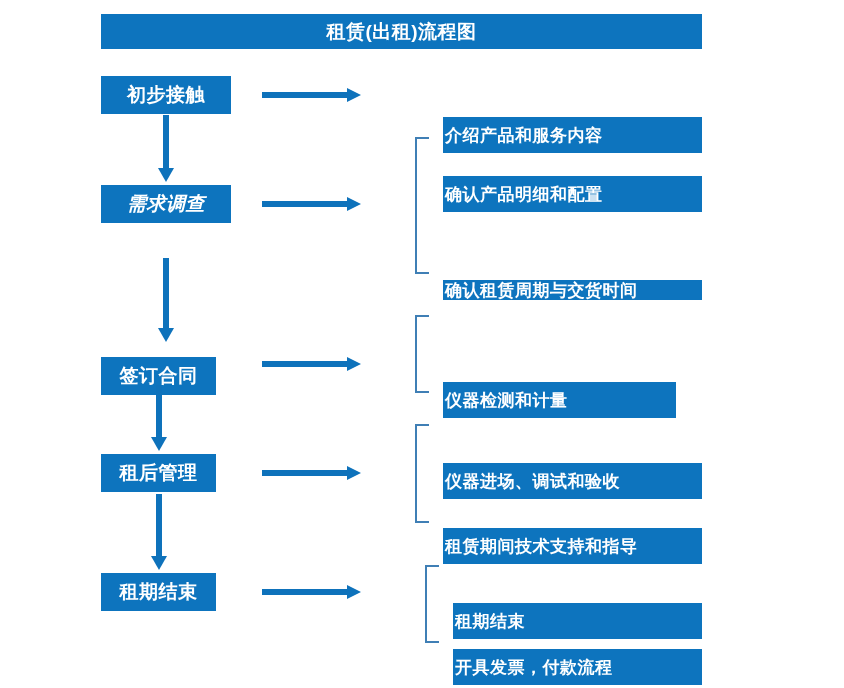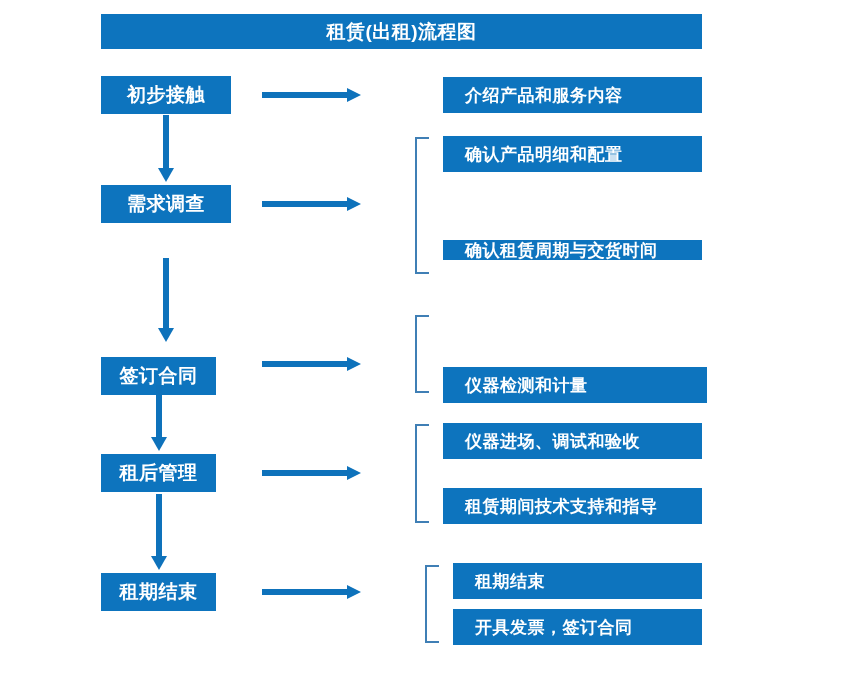--- a/index.html
+++ b/index.html
@@ -33,22 +33,23 @@
   .title-bar {
     justify-content: center;
     font-size: 19px;
   }
   .stage-box {
     justify-content: center;
     font-size: 19px;
   }
   .detail-box {
     justify-content: flex-start;
-    padding-left: 22px;
+    padding-left: 2px;
     font-size: 17px;
+    margin-top: 40px;
   }
   .h-arrow {
     position: absolute;
     height: 18px;
   }
   .v-arrow {
     position: absolute;
     width: 18px;
   }
   .bracket {
@@ -58,21 +59,21 @@
 </style>
 </head>
 <body>
 
 <div id="canvas">
 
   <div class="box title-bar" style="left:101px; top:14px; width:601px; height:35px;">租赁(出租)流程图</div>
 
   <div class="box stage-box" style="left:101px; top:76px; width:130px; height:38px;">初步接触</div>
 
-  <div class="box stage-box" style="left:101px; top:185px; width:130px; height:38px;">需求调查</div>
+  <div class="box stage-box" style="left:101px; top:185px; width:130px; height:38px;font-style:italic;">需求调查</div>
 
   <div class="box stage-box" style="left:101px; top:345px; width:115px; height:38px;margin-top:12px;">签订合同</div>
 
   <div class="box stage-box" style="left:101px; top:454px; width:115px; height:38px;">租后管理</div>
 
   <div class="box stage-box" style="left:101px; top:573px; width:115px; height:38px;">租期结束</div>
 
   <div class="v-arrow" style="left:157px; top:115px; height:68px;">
     <svg width="18" height="68" viewBox="0 0 18 68">
       <rect x="6" y="0" width="6" height="55" fill="#0e72bb"></rect>
@@ -161,23 +162,23 @@
   </div>
 
   <div class="box detail-box" style="left:443px; top:77px; width:259px; height:36px;">介绍产品和服务内容</div>
 
   <div class="box detail-box" style="left:443px; top:136px; width:259px; height:36px;">确认产品明细和配置</div>
 
 
   <div class="box detail-box" style="left:443px; top:240px; width:259px; height:20px;">确认租赁周期与交货时间</div>
 
 
-  <div class="box detail-box" style="left:443px; top:367px; width:264px; height:36px;">仪器检测和计量</div>
+  <div class="box detail-box" style="left:443px; top:342px; width:233px; height:36px;">仪器检测和计量</div>
 
   <div class="box detail-box" style="left:443px; top:423px; width:259px; height:36px;">仪器进场、调试和验收</div>
 
   <div class="box detail-box" style="left:443px; top:488px; width:259px; height:36px;">租赁期间技术支持和指导</div>
 
   <div class="box detail-box" style="left:453px; top:563px; width:249px; height:36px;">租期结束</div>
 
-  <div class="box detail-box" style="left:453px; top:609px; width:249px; height:36px;">开具发票，签订合同</div>
+  <div class="box detail-box" style="left:453px; top:609px; width:249px; height:36px;">开具发票，付款流程</div>
 
 </div>
 
 </body></html>

